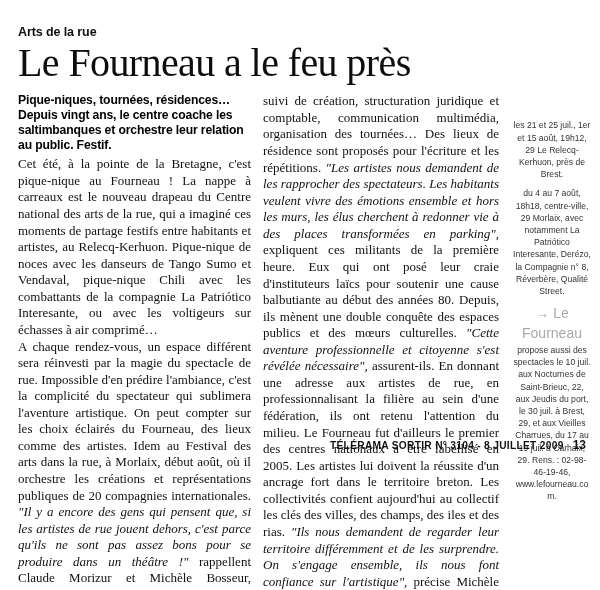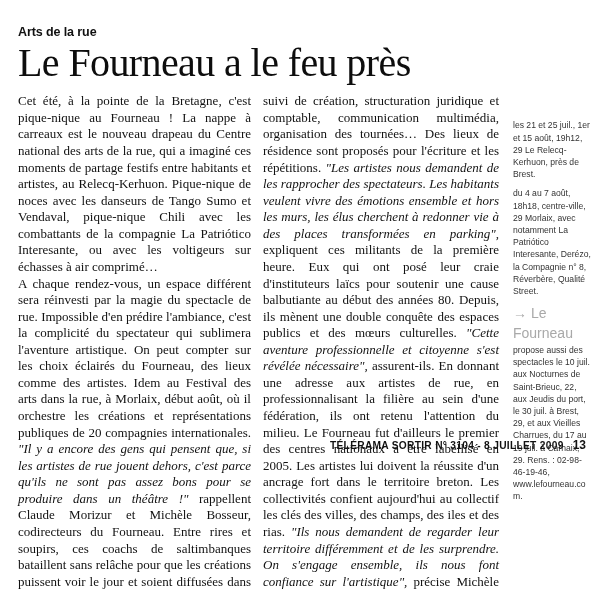--- a/index.html
+++ b/index.html
@@ -50,21 +50,21 @@
     position: relative;
     display: flex;
     align-items: flex-start;
     gap: 0;
   }
   .col {
     box-sizing: border-box;
   }
   .col-1 { width: 245px; padding-right: 12px; }
   .col-2 { width: 248px; padding-right: 12px; }
-  .col-3 { width: 80px; padding-left: 2px; }
+  .col-3 { width: 80px; padding-left: 2px; text-align: center; }
 
   .body-text {
     font-family: "Liberation Serif", serif;
     font-size: 13px;
     line-height: 1.275;
     text-align: justify;
     text-justify: inter-word;
     color: #111;
     margin: 0;
     hyphens: none;
@@ -142,20 +142,21 @@
 
 <div class="page">
 
   <div class="kicker">Arts de la rue</div>
 
   <h1 class="headline">Le Fourneau a le feu près</h1>
 
   <div class="cols">
 
     <div class="col col-1">
+      <p class="standfirst">Pique-niques, tournées, résidences… Depuis vingt ans, le centre coache les saltimbanques et orchestre leur relation au public. Festif.</p>
       <p class="body-text">
         <span>Cet été, à la pointe de la Bretagne, c'est pique-nique au Fourneau ! La nappe à carreaux est le nouveau drapeau du Centre national des arts de la rue, qui a imaginé ces moments de partage festifs entre habitants et artistes, au Relecq-Kerhuon. Pique-nique de noces avec les danseurs de Tango Sumo et Vendaval, pique-nique Chili avec les combattants de la compagnie La Patriótico Interesante, ou avec les voltigeurs sur échasses à air comprimé…</span>
       </p>
       <p class="body-text">
         <span>A chaque rendez-vous, un espace différent sera réinvesti par la magie du spectacle de rue. Impossible d'en prédire l'ambiance, c'est la complicité du spectateur qui sublimera l'aventure artistique. On peut compter sur les choix éclairés du Fourneau, des lieux comme des artistes. Idem au Festival des arts dans la rue, à Morlaix, début août, où il orchestre les créations et représentations publiques de 20 compagnies internationales.</span>
         <em class="q">"Il y a encore des gens qui pensent que, si les artistes de rue jouent dehors, c'est parce qu'ils ne sont pas assez bons pour se produire dans un théâtre !"</em>
         <span>rappellent Claude Morizur et Michèle Bosseur, codirecteurs du Fourneau. Entre rires et soupirs, ces coachs de saltimbanques bataillent sans relâche pour que les créations puissent voir le jour et soient diffusées dans les espaces publics. Chaque année, de 30 à 50 projets passent dans leurs filets, à la Fabrique, où des moyens humains (14 salariés), techniques et logistiques sont mis en œuvre selon les besoins :</span>
       </p>
     </div>
 

